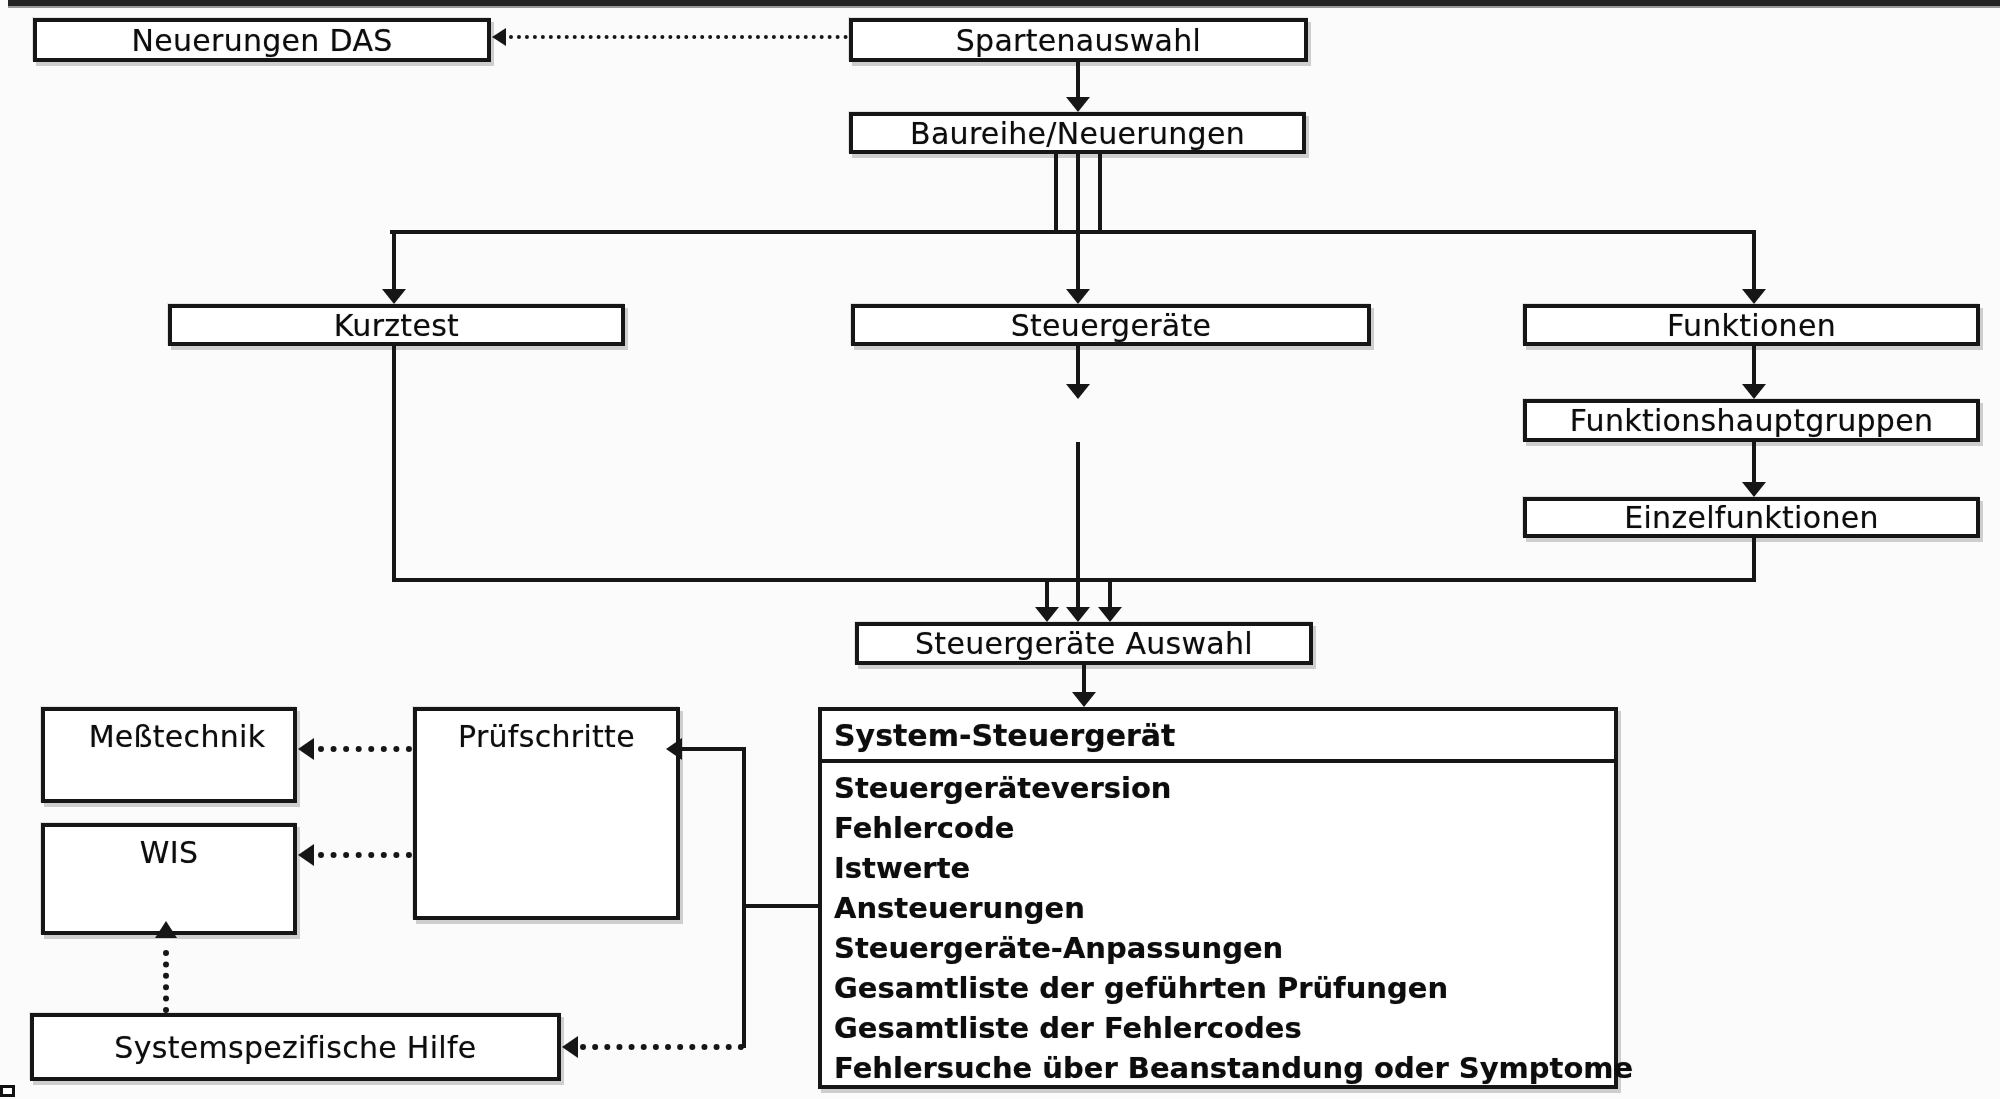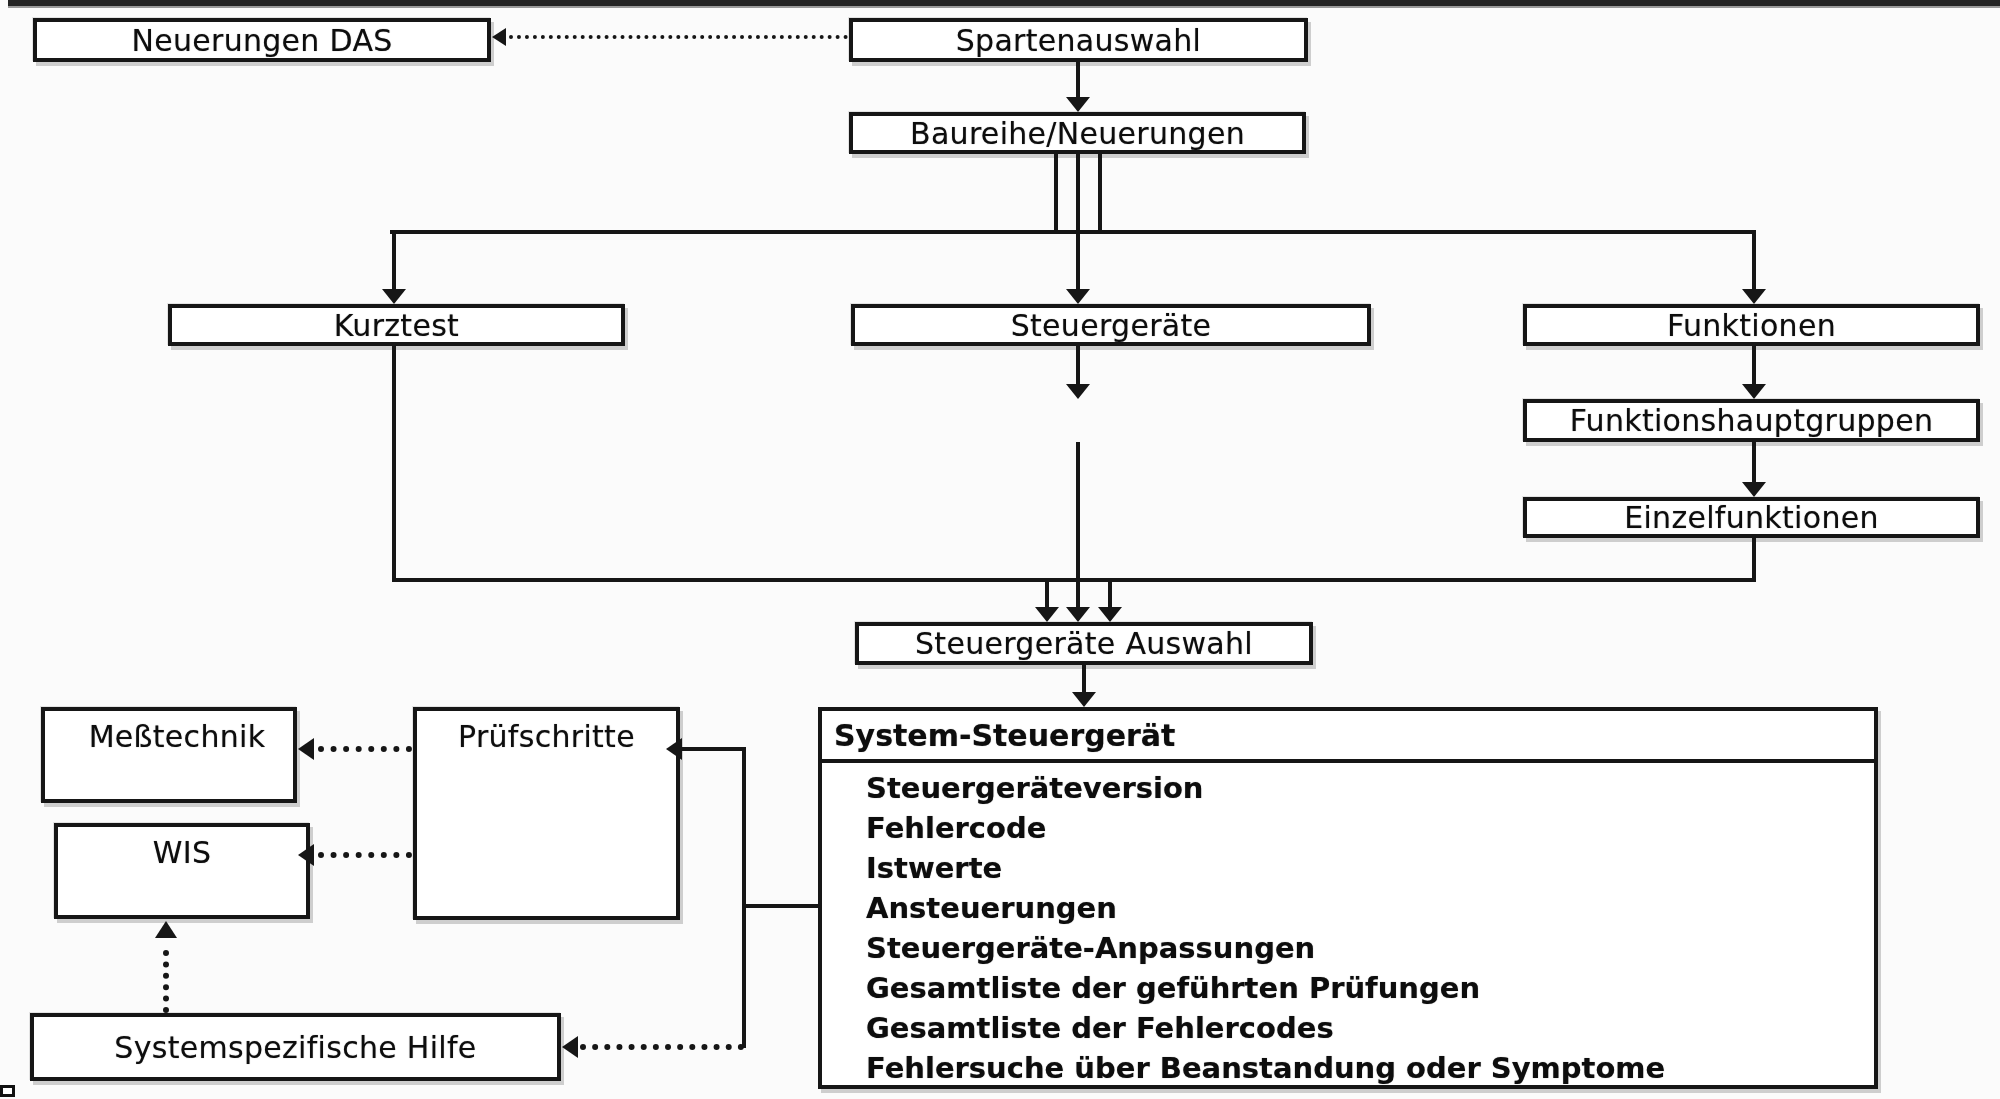--- a/index.html
+++ b/index.html
@@ -34,36 +34,36 @@
   .dot-h-fine{position:absolute;height:0;border-top:4px dotted var(--line);}
   .dot-v{position:absolute;width:0;border-left:6px dotted var(--line);}
   
   .ah{position:absolute;width:0;height:0;}
   .ah-down{border-left:12px solid transparent;border-right:12px solid transparent;border-top:15px solid var(--line);}
   .ah-left{border-top:11px solid transparent;border-bottom:11px solid transparent;border-right:16px solid var(--line);}
   .ah-left-sm{border-top:9px solid transparent;border-bottom:9px solid transparent;border-right:14px solid var(--line);}
   .ah-up{border-left:11px solid transparent;border-right:11px solid transparent;border-bottom:17px solid var(--line);}
   
   #system-box{
-    position:absolute;left:818px;top:707px;width:1060px;height:382px;
+    position:absolute;left:818px;top:707px;width:800px;height:382px;
     background:var(--boxbg);border:4px solid var(--line);box-sizing:border-box;
     box-shadow:3px 4px 0 rgba(90,90,90,.28);
   }
   #system-box .hdr{
     height:48px;border-bottom:4px solid var(--line);
     display:flex;align-items:center;padding-left:12px;
     font-weight:bold;font-size:30px;color:#0d0d0d;
     text-shadow:0 0 1px rgba(0,0,0,.45);
   }
   #system-box ul{
     list-style:none;margin:0;padding:5px 0 0 12px;
   }
   #system-box li{
     font-weight:bold;font-size:29px;line-height:40px;color:#0d0d0d;
-    text-shadow:0 0 1px rgba(0,0,0,.45);white-space:nowrap;margin-left:32px;
+    text-shadow:0 0 1px rgba(0,0,0,.45);white-space:nowrap;
   }
   
   #frame-top{position:absolute;left:8px;top:0;width:1992px;height:6px;background:#242424;border-bottom:2px solid #9a9a9a;}
   #corner-glyph{position:absolute;left:0;top:1085px;width:15px;height:12px;border:3px solid #111;background:#fff;box-sizing:border-box;}
 </style>
 </head>
 <body>
 
 <div id="canvas">
 
@@ -156,21 +156,21 @@
       <li>Steuergeräte-Anpassungen</li>
       <li>Gesamtliste der geführten Prüfungen</li>
       <li>Gesamtliste der Fehlercodes</li>
       <li>Fehlersuche über Beanstandung oder Symptome</li>
     </ul>
   </div>
 
   <div class="node top-label" style="left:41px;top:707px;width:256px;height:96px;padding-left:16px;">
     <span class="node-label">Meßtechnik</span>
   </div>
-  <div class="node top-label" style="left:54px;top:823px;width:256px;height:96px;">
+  <div class="node top-label" style="left:41px;top:823px;width:256px;height:112px;">
     <span class="node-label">WIS</span>
   </div>
   <div class="node top-label" style="left:413px;top:707px;width:267px;height:213px;">
     <span class="node-label">Prüfschritte</span>
   </div>
   <div class="node" style="left:30px;top:1013px;width:531px;height:68px;">
     <span class="node-label">Systemspezifische Hilfe</span>
   </div>
 
   <div class="ah ah-left" style="left:298px;top:738px;"></div>

